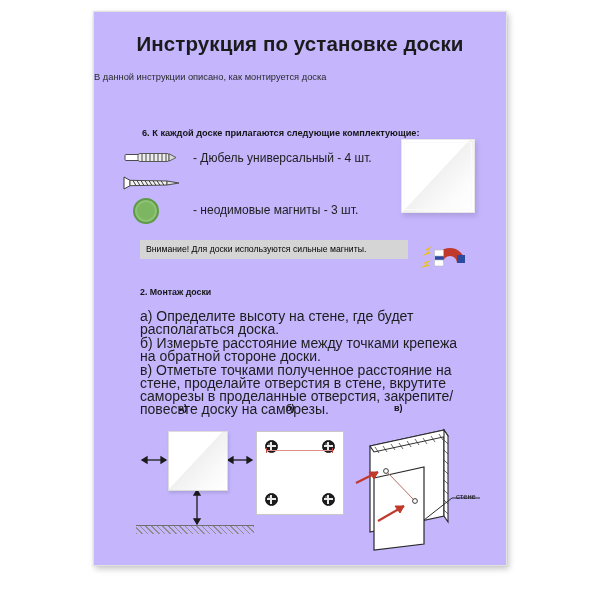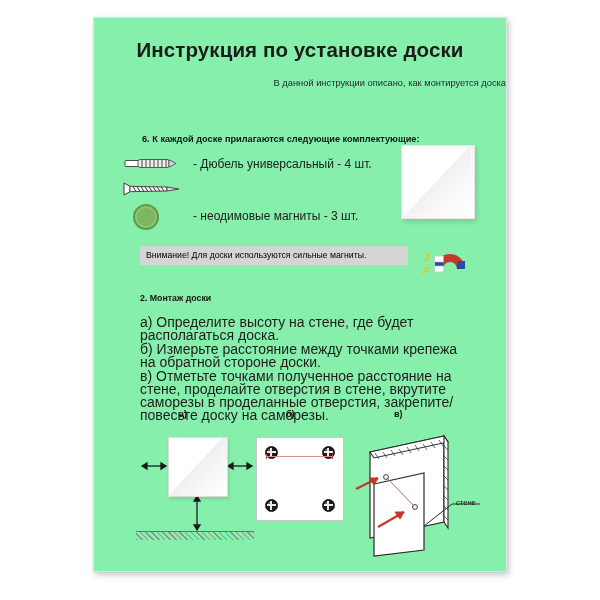--- a/index.html
+++ b/index.html
@@ -6,33 +6,33 @@
   body{
     width:600px;height:600px;overflow:hidden;
     background:#fdfdfd;
     font-family:"Liberation Sans","DejaVu Sans",sans-serif;
     -webkit-font-smoothing:antialiased;
   }
   .stage{position:relative;width:600px;height:600px;background:#ffffff;}
 
   
   .page{
-    position:absolute;left:93px;top:17px;width:412px;height:553px;
-    background:#86efac;
+    position:absolute;left:93px;top:11px;width:412px;height:553px;
+    background:#c4b5fd;
     border:1px solid #e2e2e2;
     box-shadow:2px 3px 6px rgba(0,0,0,.22), 0 0 0 1px rgba(0,0,0,.02);
   }
 
   
   .title{
     position:absolute;left:0;top:20px;width:100%;text-align:center;
     font-size:20.5px;font-weight:600;color:#1b1b1b;letter-spacing:.1px;
   }
   .subtitle{
-    position:absolute;left:0;top:60px;width:100%;text-align:right;
+    position:absolute;left:0;top:60px;width:100%;text-align:left;
     font-size:9.3px;color:#2b2b2b;
   }
 
   
   .sec1-head{
     position:absolute;left:48px;top:116px;
     font-size:9.2px;font-weight:bold;color:#151515;
   }
   .kit{position:absolute;left:25px;top:133px;width:300px;}
   .kit-row{position:relative;height:26px;}

